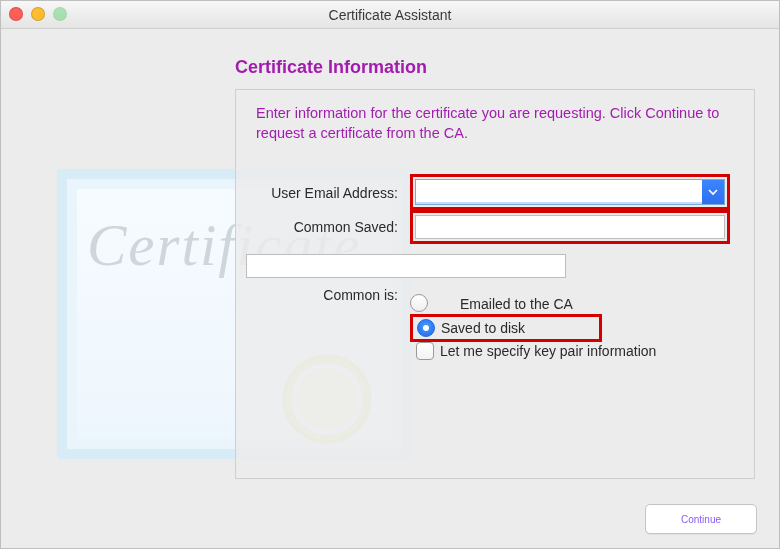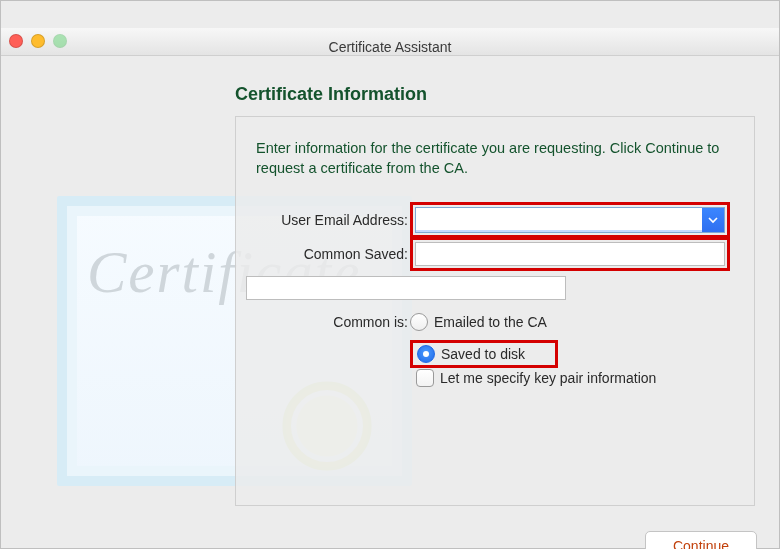--- a/index.html
+++ b/index.html
@@ -15,23 +15,22 @@
     width: 780px; height: 549px;
     background: #ececec;
     border: 1px solid #bfbfbf;
   }
   .titlebar {
     position: relative;
     height: 28px;
     background: linear-gradient(#f7f7f7, #e4e4e4);
     border-bottom: 1px solid #cfcfcf;
     display: flex;
-    align-items: flex-end;
+    align-items: center;
     justify-content: center;
-    margin-top: 27px;
   }
   .traffic-lights {
     position: absolute; left: 8px; top: 6px;
     display: flex; gap: 8px;
   }
   .tl-btn {
     width: 14px; height: 14px; border-radius: 50%;
     border: 0.5px solid rgba(0,0,0,0.15);
   }
   .tl-close { background: #ff5f57; }
@@ -76,79 +75,79 @@
     width: 90px; height: 90px;
   }
   .seal svg circle.ring1 { fill: none; stroke: #e5edc2; stroke-width: 8; }
   .seal svg circle.ring2 { fill: #f4f8e0; }
 
   .heading {
     position: absolute;
     left: 234px; top: 28px;
     font-size: 18px;
     font-weight: 700;
-    color: #14532d;
+    color: #a21caf;
   }
 
   .panel {
     position: absolute;
     left: 234px; top: 60px;
     width: 520px; height: 390px;
     background: rgba(236,236,236,0.82);
     border: 1px solid #cfcfcf;
   }
   .instructions {
     position: absolute;
     left: 20px; top: 14px; right: 20px;
     font-size: 14.5px;
-    color: #14532d;
+    color: #a21caf;
     line-height: 1.35;
-    margin-top: 8px;
   }
 
   .form {
     position: absolute;
     left: 10px; right: 10px; top: 86px;
   }
   .row {
     display: flex;
     align-items: center;
     height: 34px;
   }
   .row.tall { height: 30px; }
   .form-label {
     width: 164px;
     text-align: right;
-    padding-right: 2px;
+    padding-right: 12px;
     font-size: 14px;
     color: #2a2a2a;
   }
   .form-field {
     flex: 1;
     display: flex;
-    align-items: center;
+    align-items: flex-end;
     height: 100%;
+    gap: 26px;
   }
 
   .highlight-box {
     position: relative;
     border: 3px solid #d40000;
     padding: 2px;
     width: 320px;
     display: flex;
     align-items: center;
   }
   .highlight-row {
     position: relative;
     border: 3px solid #d40000;
     padding: 0 4px;
     display: flex;
     align-items: center;
     height: 28px;
-    width: 148px;
+    width: 192px;
   }
 
   .combo {
     position: relative;
     width: 100%;
     height: 26px;
     background: #fff;
     border: 1px solid #7fa9d3;
     box-shadow: inset 0 0 0 3px rgba(88,150,255,0.35);
   }
@@ -208,22 +207,22 @@
     user-select: none;
   }
 
   .continue-btn {
     position: absolute;
     right: 22px; bottom: 16px;
     width: 112px; height: 30px;
     background: #fff;
     border: 1px solid #c4c4c4;
     border-radius: 5px;
-    font-size: 14px;
-    color: #c2410c;
+    font-size: 10px;
+    color: #8b5cf6;
     display: flex; align-items: center; justify-content: center;
     box-shadow: 0 1px 0 rgba(0,0,0,0.05);
   }
 </style>
 </head>
 <body>
 
 <div class="window">
   <div class="titlebar">
     <div class="traffic-lights">

